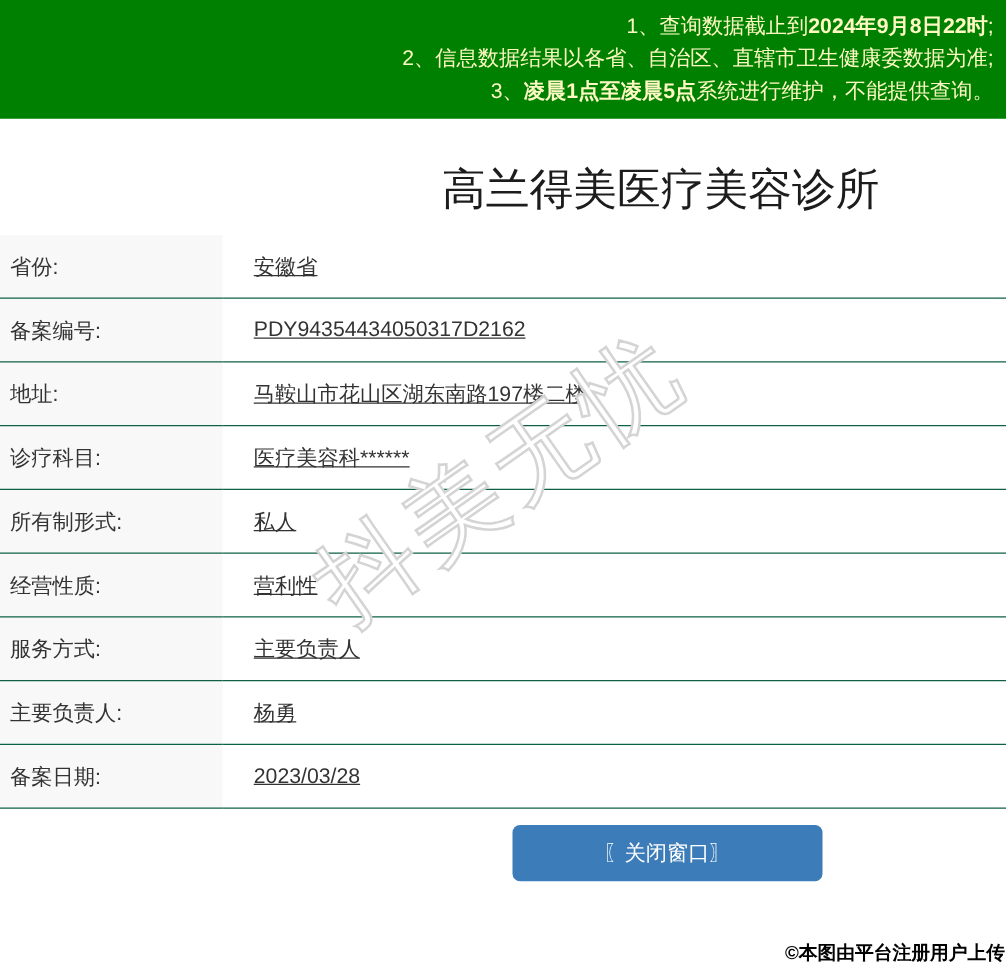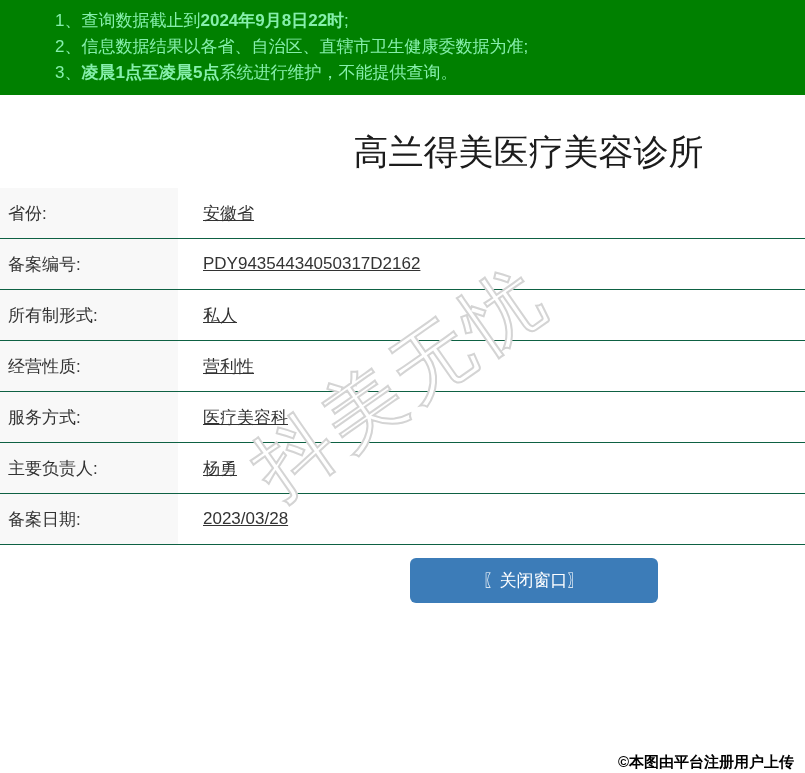--- a/index.html
+++ b/index.html
@@ -6,23 +6,24 @@
   body {
     width: 805px; height: 773px;
     overflow: hidden; position: relative;
     background: #ffffff;
     font-family: "Liberation Sans", "DejaVu Sans", sans-serif;
   }
 
   
   .notice {
     background: #008000;
-    color: #86efac;
+    color: #fef9c3;
     padding: 8px 10px 9px 55px;
     font-size: 17px;
+    text-align: right;
   }
   .notice-line { line-height: 26px; white-space: nowrap; }
   .notice-line b { font-weight: bold; }
 
   
   .title {
     width: 805px;
     margin: 0;
     padding-top: 36px;
     line-height: 41px;
@@ -85,21 +86,21 @@
     border: none;
     border-radius: 6px;
     font-size: 17px;
     font-family: inherit;
     cursor: pointer;
   }
 
   
   .credit {
     position: absolute;
-    right: 11px; bottom: 1px;
+    right: 1px; bottom: 1px;
     font-size: 15px;
     font-weight: bold;
     color: #000000;
     z-index: 6;
     text-shadow:
       -1px -1px 0 #fff, 1px -1px 0 #fff, -1px 1px 0 #fff, 1px 1px 0 #fff,
       -1px 0 0 #fff, 1px 0 0 #fff, 0 -1px 0 #fff, 0 1px 0 #fff;
     margin-top: 18px;
   }
 </style>
@@ -118,30 +119,38 @@
   <tbody id="table-body">
       <tr>
         <td class="flabel">省份:</td>
         <td class="fvalue">安徽省</td>
       </tr>
       <tr>
         <td class="flabel">备案编号:</td>
         <td class="fvalue">PDY94354434050317D2162</td>
       </tr>
       <tr>
+        <td class="flabel">地址:</td>
+        <td class="fvalue">马鞍山市花山区湖东南路197楼二楼</td>
+      </tr>
+      <tr>
+        <td class="flabel">诊疗科目:</td>
+        <td class="fvalue">医疗美容科******</td>
+      </tr>
+      <tr>
         <td class="flabel">所有制形式:</td>
         <td class="fvalue">私人</td>
       </tr>
       <tr>
         <td class="flabel">经营性质:</td>
         <td class="fvalue">营利性</td>
       </tr>
       <tr>
         <td class="flabel">服务方式:</td>
-        <td class="fvalue">医疗美容科</td>
+        <td class="fvalue">主要负责人</td>
       </tr>
       <tr>
         <td class="flabel">主要负责人:</td>
         <td class="fvalue">杨勇</td>
       </tr>
       <tr>
         <td class="flabel">备案日期:</td>
         <td class="fvalue">2023/03/28</td>
       </tr>
     </tbody>

